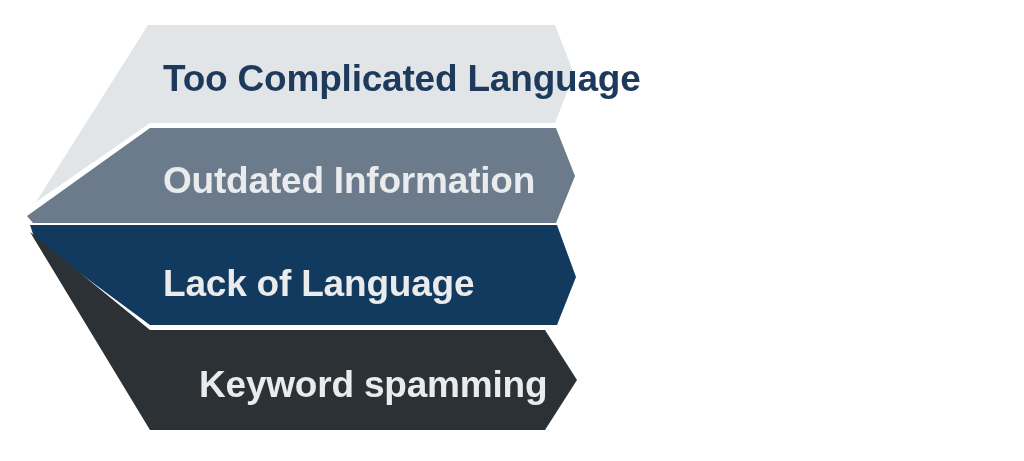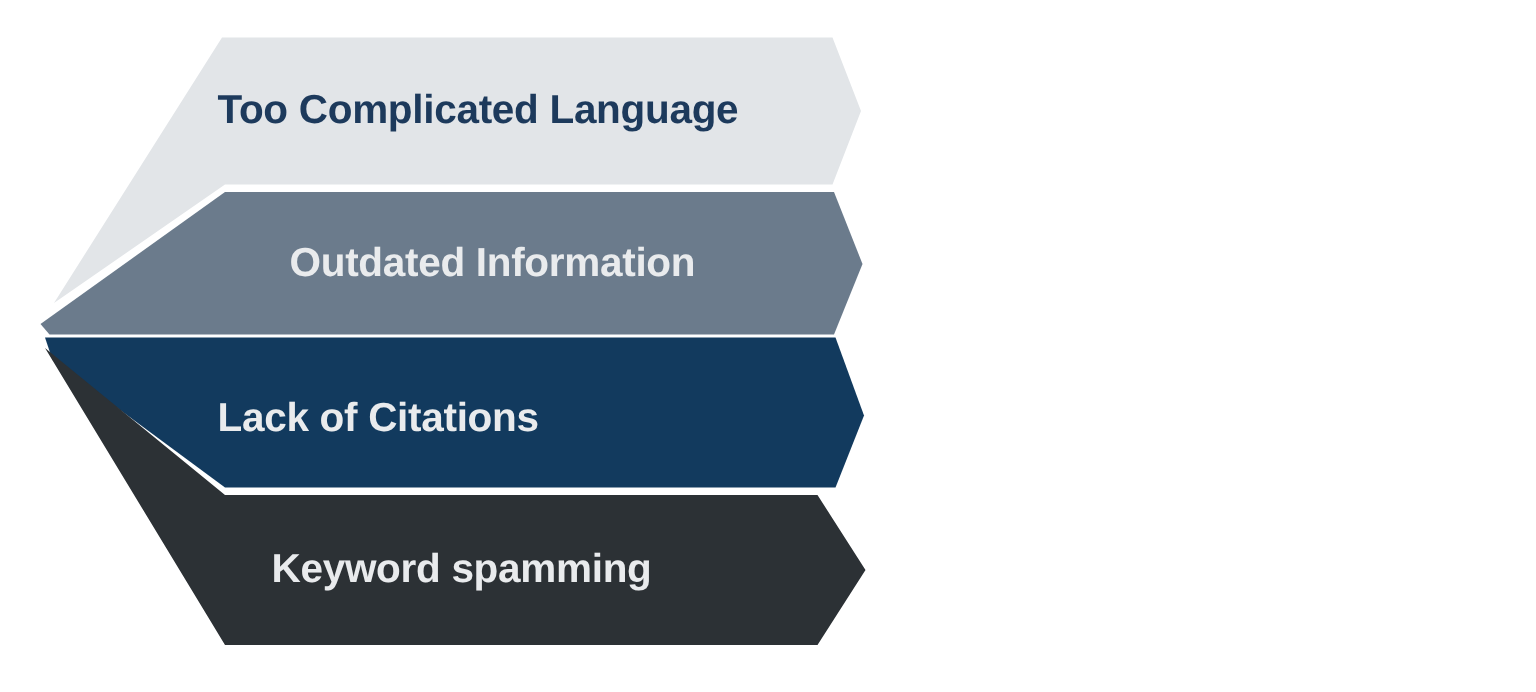--- a/index.html
+++ b/index.html
@@ -23,30 +23,30 @@
   #chevron-svg {
     position: absolute;
     top: 0;
     left: 0;
     width: 1024px;
     height: 461px;
     display: block;
   }
   .band-label {
     position: absolute;
-    left: 145px;
-    font-size: 27px;
+    left: 163px;
+    font-size: 37px;
     font-weight: bold;
     letter-spacing: -0.2px;
     white-space: nowrap;
     line-height: 1;
     pointer-events: none;
   }
   #label-0 { top: 60px; }
-  #label-1 { top: 162px; margin-left: 48px; }
+  #label-1 { top: 162px; }
   #label-2 { top: 265px; }
   #label-3 { top: 366px; margin-left: 36px; }
 </style>
 </head>
 <body>
 
 <div id="diagram-root" style="background: rgb(255, 255, 255);">
 
   <svg id="chevron-svg" viewBox="0 0 1024 461" xmlns="http://www.w3.org/2000/svg">
 
@@ -56,17 +56,17 @@
 
     <polygon points="30,225 557,225 576,277 557,325 150,325 35,240" fill="#123a5e"></polygon>
 
     <polygon points="150,330 545,330 577,380 545,430 150,430 30,232" fill="#2c3135"></polygon>
   </svg>
 
   <div class="band-label" id="label-0" style="color:#1d3a5c">Too Complicated Language</div>
 
   <div class="band-label" id="label-1" style="color:#e9ebed">Outdated Information</div>
 
-  <div class="band-label" id="label-2" style="color:#e9ebed">Lack of Citations</div>
+  <div class="band-label" id="label-2" style="color:#e9ebed">Lack of Language</div>
 
   <div class="band-label" id="label-3" style="color:#e9ebed">Keyword spamming</div>
 
 </div>
 
 </body></html>

